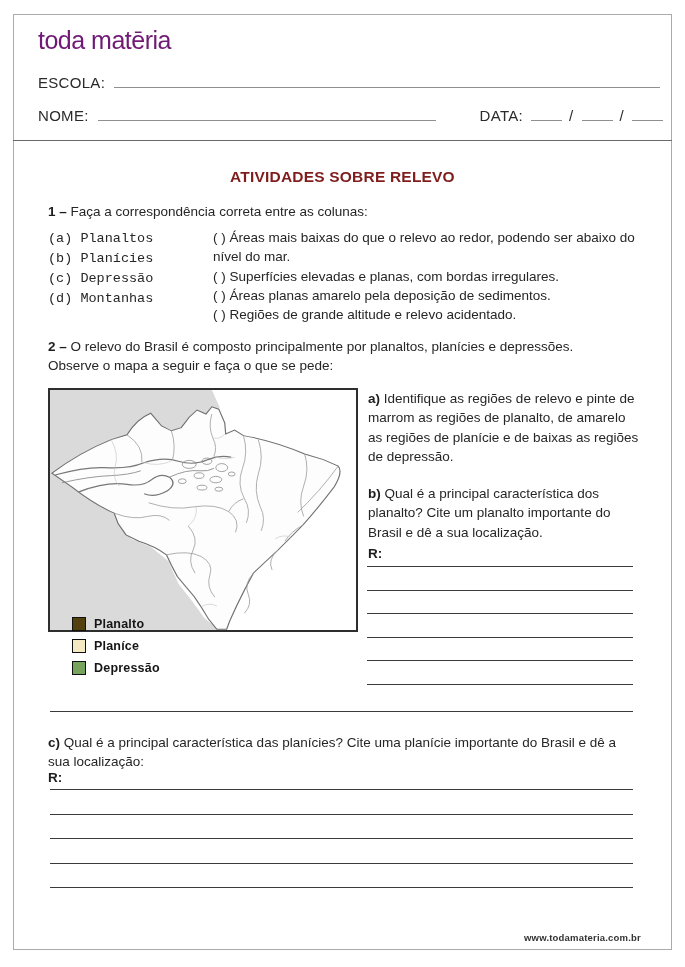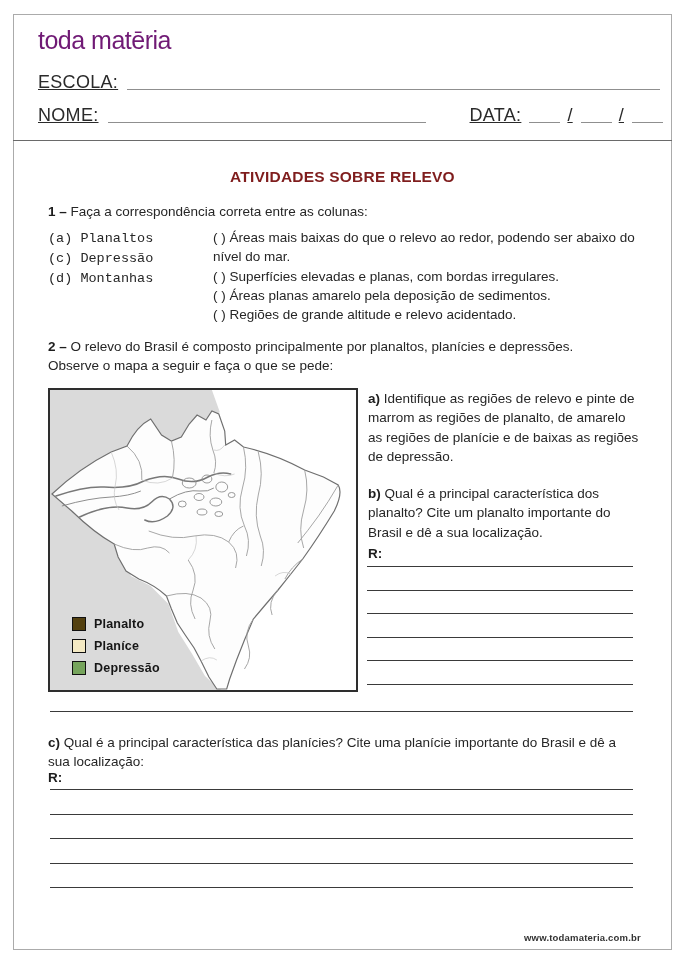--- a/index.html
+++ b/index.html
@@ -15,22 +15,22 @@
     position: absolute; left: 13px; top: 14px; right: 13px; bottom: 17px;
     border: 1.2px solid #ababab;
     pointer-events: none;
   }
   .logo {
     position: absolute; left: 38px; top: 26px;
     font-size: 25px; font-weight: normal; color: #701a75;
     letter-spacing: -0.5px;
   }
   .field-row {
-    position: absolute; display: flex; align-items: center;
-    font-size: 18px; color: #2a2a2a; letter-spacing: 0.3px; text-decoration: underline;
+    position: absolute; display: flex; align-items: flex-start;
+    font-size: 15px; color: #2a2a2a; letter-spacing: 0.3px;
   }
   .row-escola { left: 38px; top: 74px; width: 622px; height: 18px; }
   .row-nome   { left: 38px; top: 107px; width: 625px; height: 18px; }
   .flabel { white-space: nowrap; padding-bottom: 1px; }
   .fline  { flex: 1; border-bottom: 1.5px solid #8f8f8f; height: 14px; margin-left: 9px; }
   .nome-line { flex: 1; max-width: 372px; }
   .data-label { margin-left: 4px; padding-left: 40px; }
   .dline { width: 31px; border-bottom: 1.5px solid #8f8f8f; height: 14px; margin-left: 8px; }
   .slash { margin-left: 7px; padding-bottom: 1px; color: #2a2a2a; }
   .divider {
@@ -42,21 +42,21 @@
     text-align: center; font-size: 15.5px; font-weight: bold; color: #7f1d1d;
     letter-spacing: 0.2px;
   }
   .bodytext { font-size: 13.5px; line-height: 19.3px; color: #262626; }
   .q1-intro { position: absolute; left: 48px; top: 202px; width: 600px; }
   .q1-left  { position: absolute; left: 48px; top: 229px; width: 160px; font-family: Liberation Mono, monospace; }
   .q1-left .opt { line-height: 20px; }
   .q1-right { position: absolute; left: 213px; top: 228px; width: 432px; }
   .q2-intro { position: absolute; left: 48px; top: 337px; width: 560px; }
   .map-box {
-    position: absolute; left: 48px; top: 388px; width: 310px; height: 304px;
+    position: absolute; left: 48px; top: 388px; width: 310px; height: 244px;
     border: 2px solid #2e2e2e; background: #ffffff;
   }
   .map-box svg { display: block; width: 100%; height: 100%; }
   .legend {
     position: absolute; left: 22px; top: 226px;
   }
   .legend-row { display: flex; align-items: center; margin-bottom: 7px; height: 15px; }
   .swatch {
     width: 14px; height: 14px; border: 1.5px solid #101010; margin-right: 8px;
     flex: 0 0 auto;
@@ -109,20 +109,21 @@
 
 <div class="ws-title">ATIVIDADES SOBRE RELEVO</div>
 
 <div class="bodytext q1-intro">
   <b class="qnum">1 –</b>
   <span>Faça a correspondência correta entre as colunas:</span>
 </div>
 
 <div class="bodytext q1-left">
   <div class="opt">(a) Planaltos</div>
+  <div class="opt">(b) Planícies</div>
   <div class="opt">(c) Depressão</div>
   <div class="opt">(d) Montanhas</div>
 </div>
 
 <div class="bodytext q1-right">
   <div>( ) Áreas mais baixas do que o relevo ao redor, podendo ser abaixo do nível do mar.</div>
   <div>( ) Superfícies elevadas e planas, com bordas irregulares.</div>
   <div>( ) Áreas planas amarelo pela deposição de sedimentos.</div>
   <div>( ) Regiões de grande altitude e relevo acidentado.</div>
 </div>

